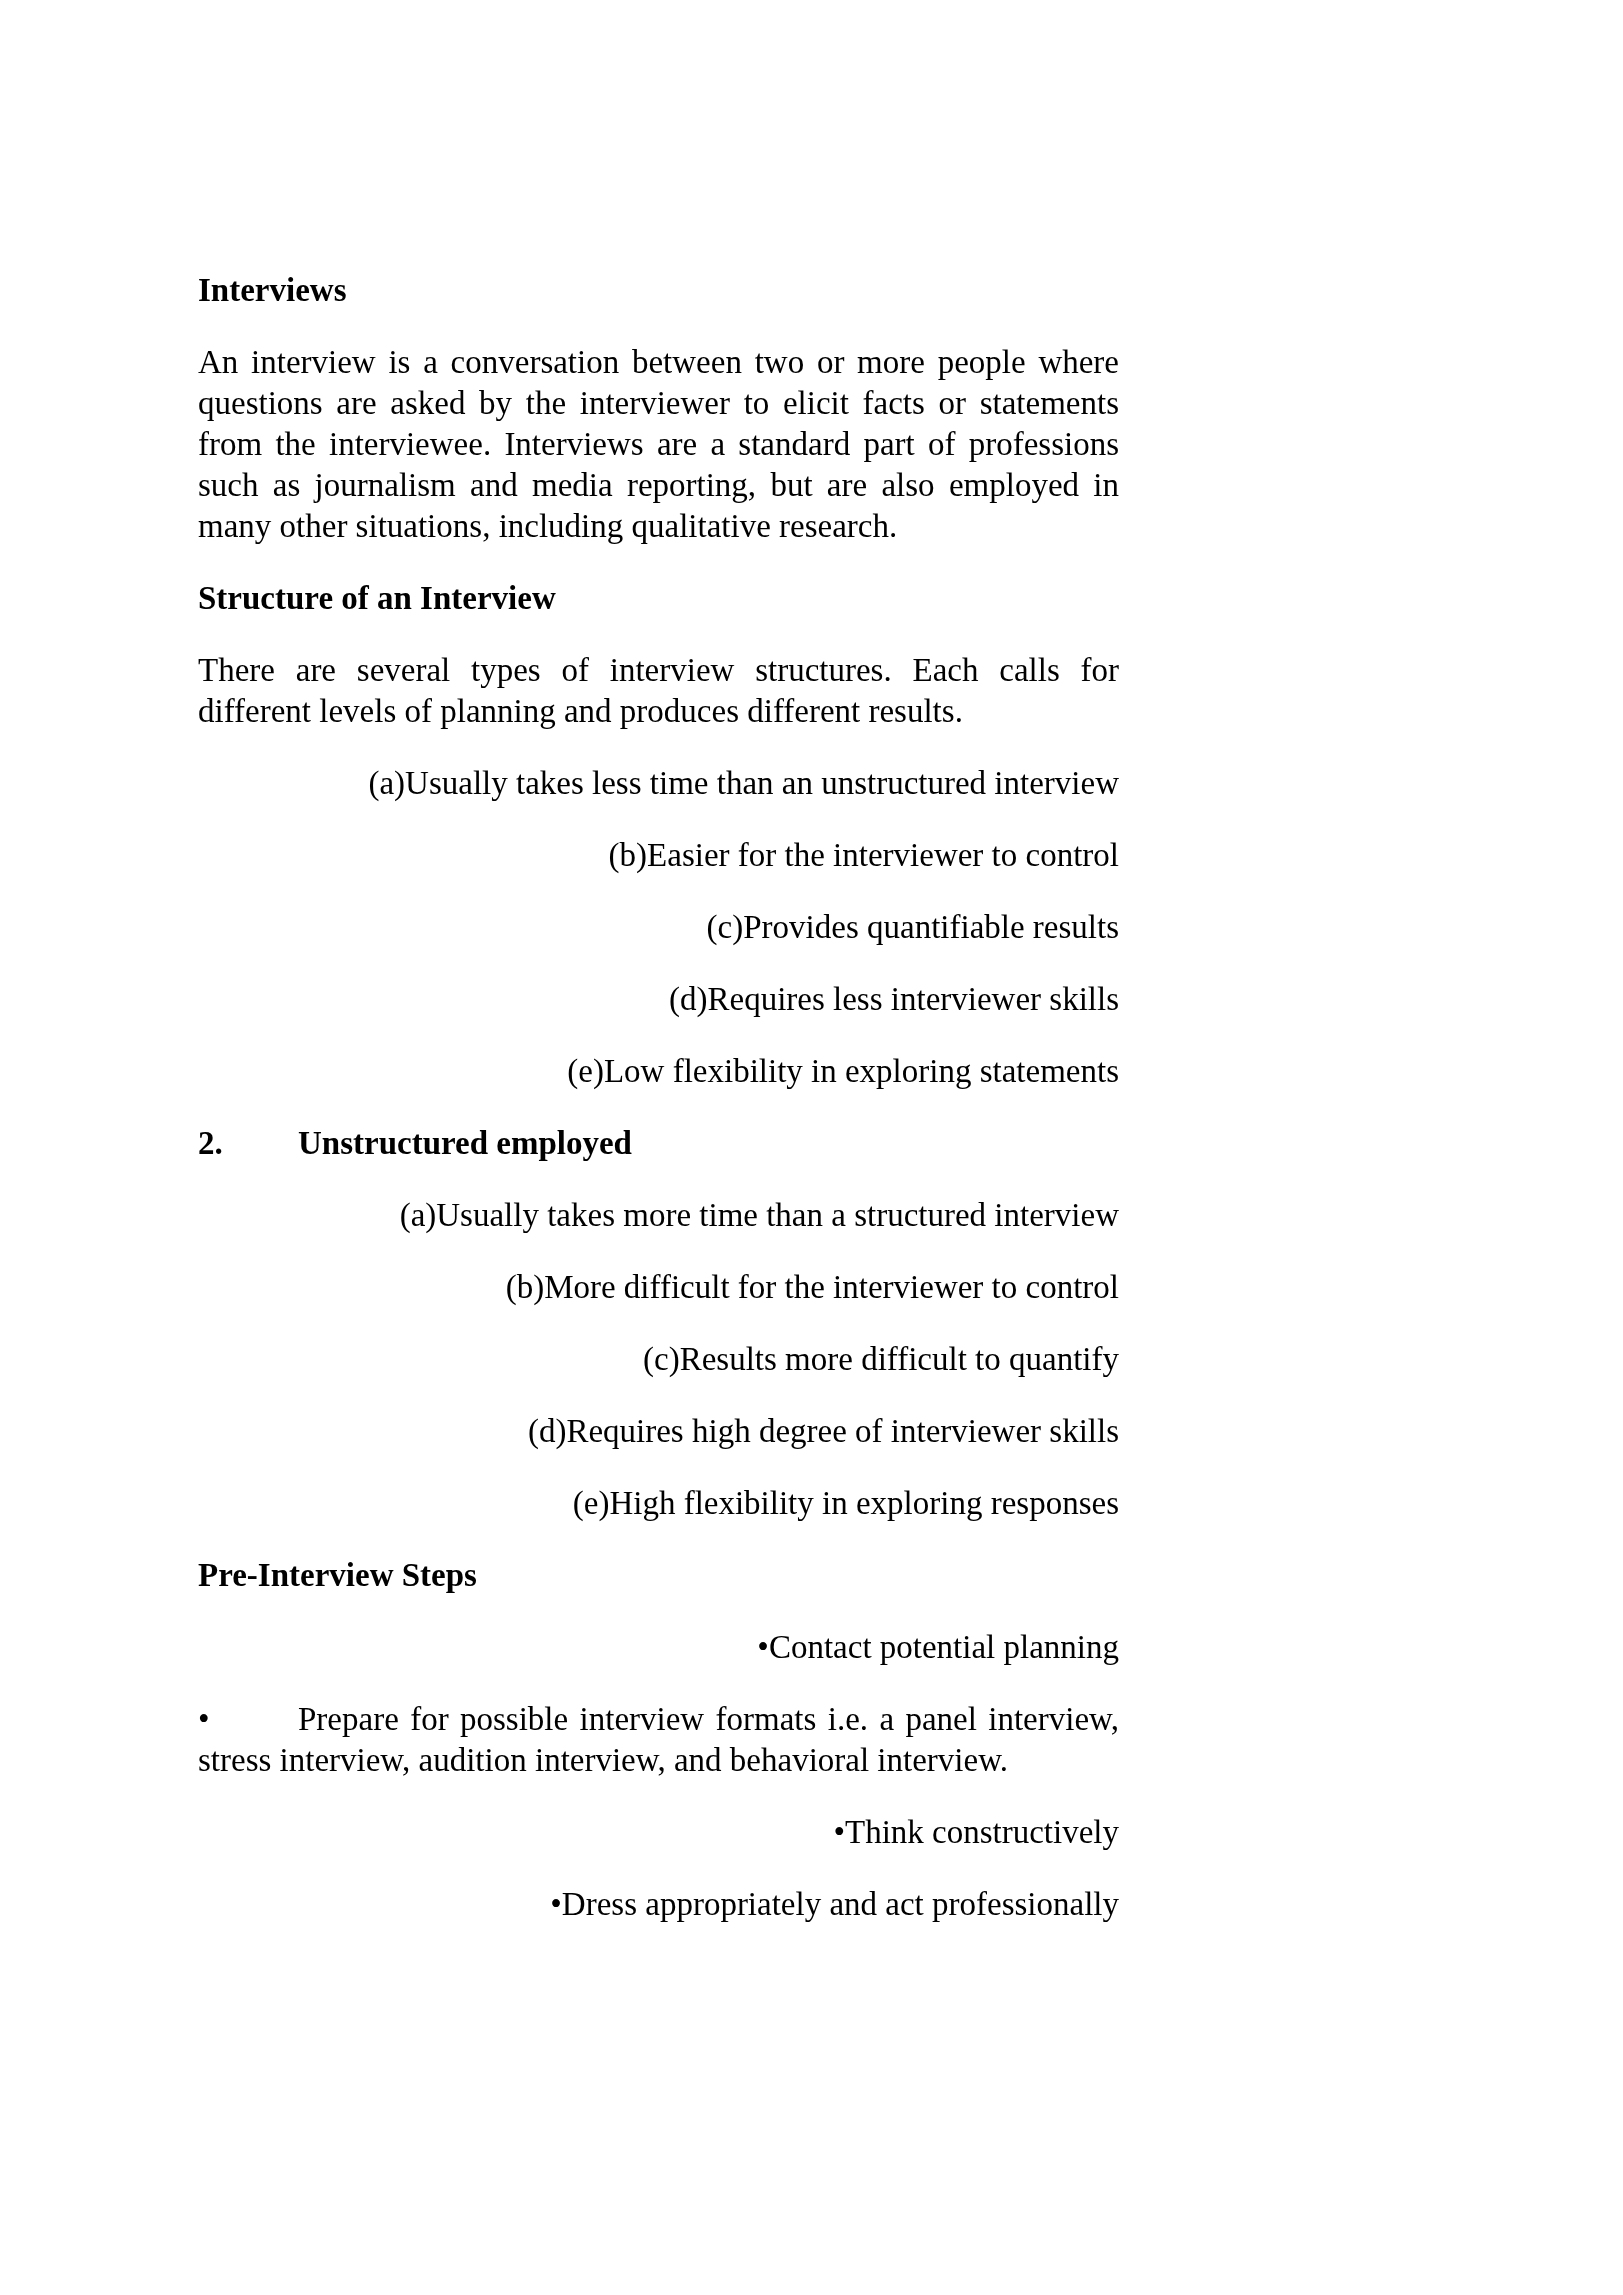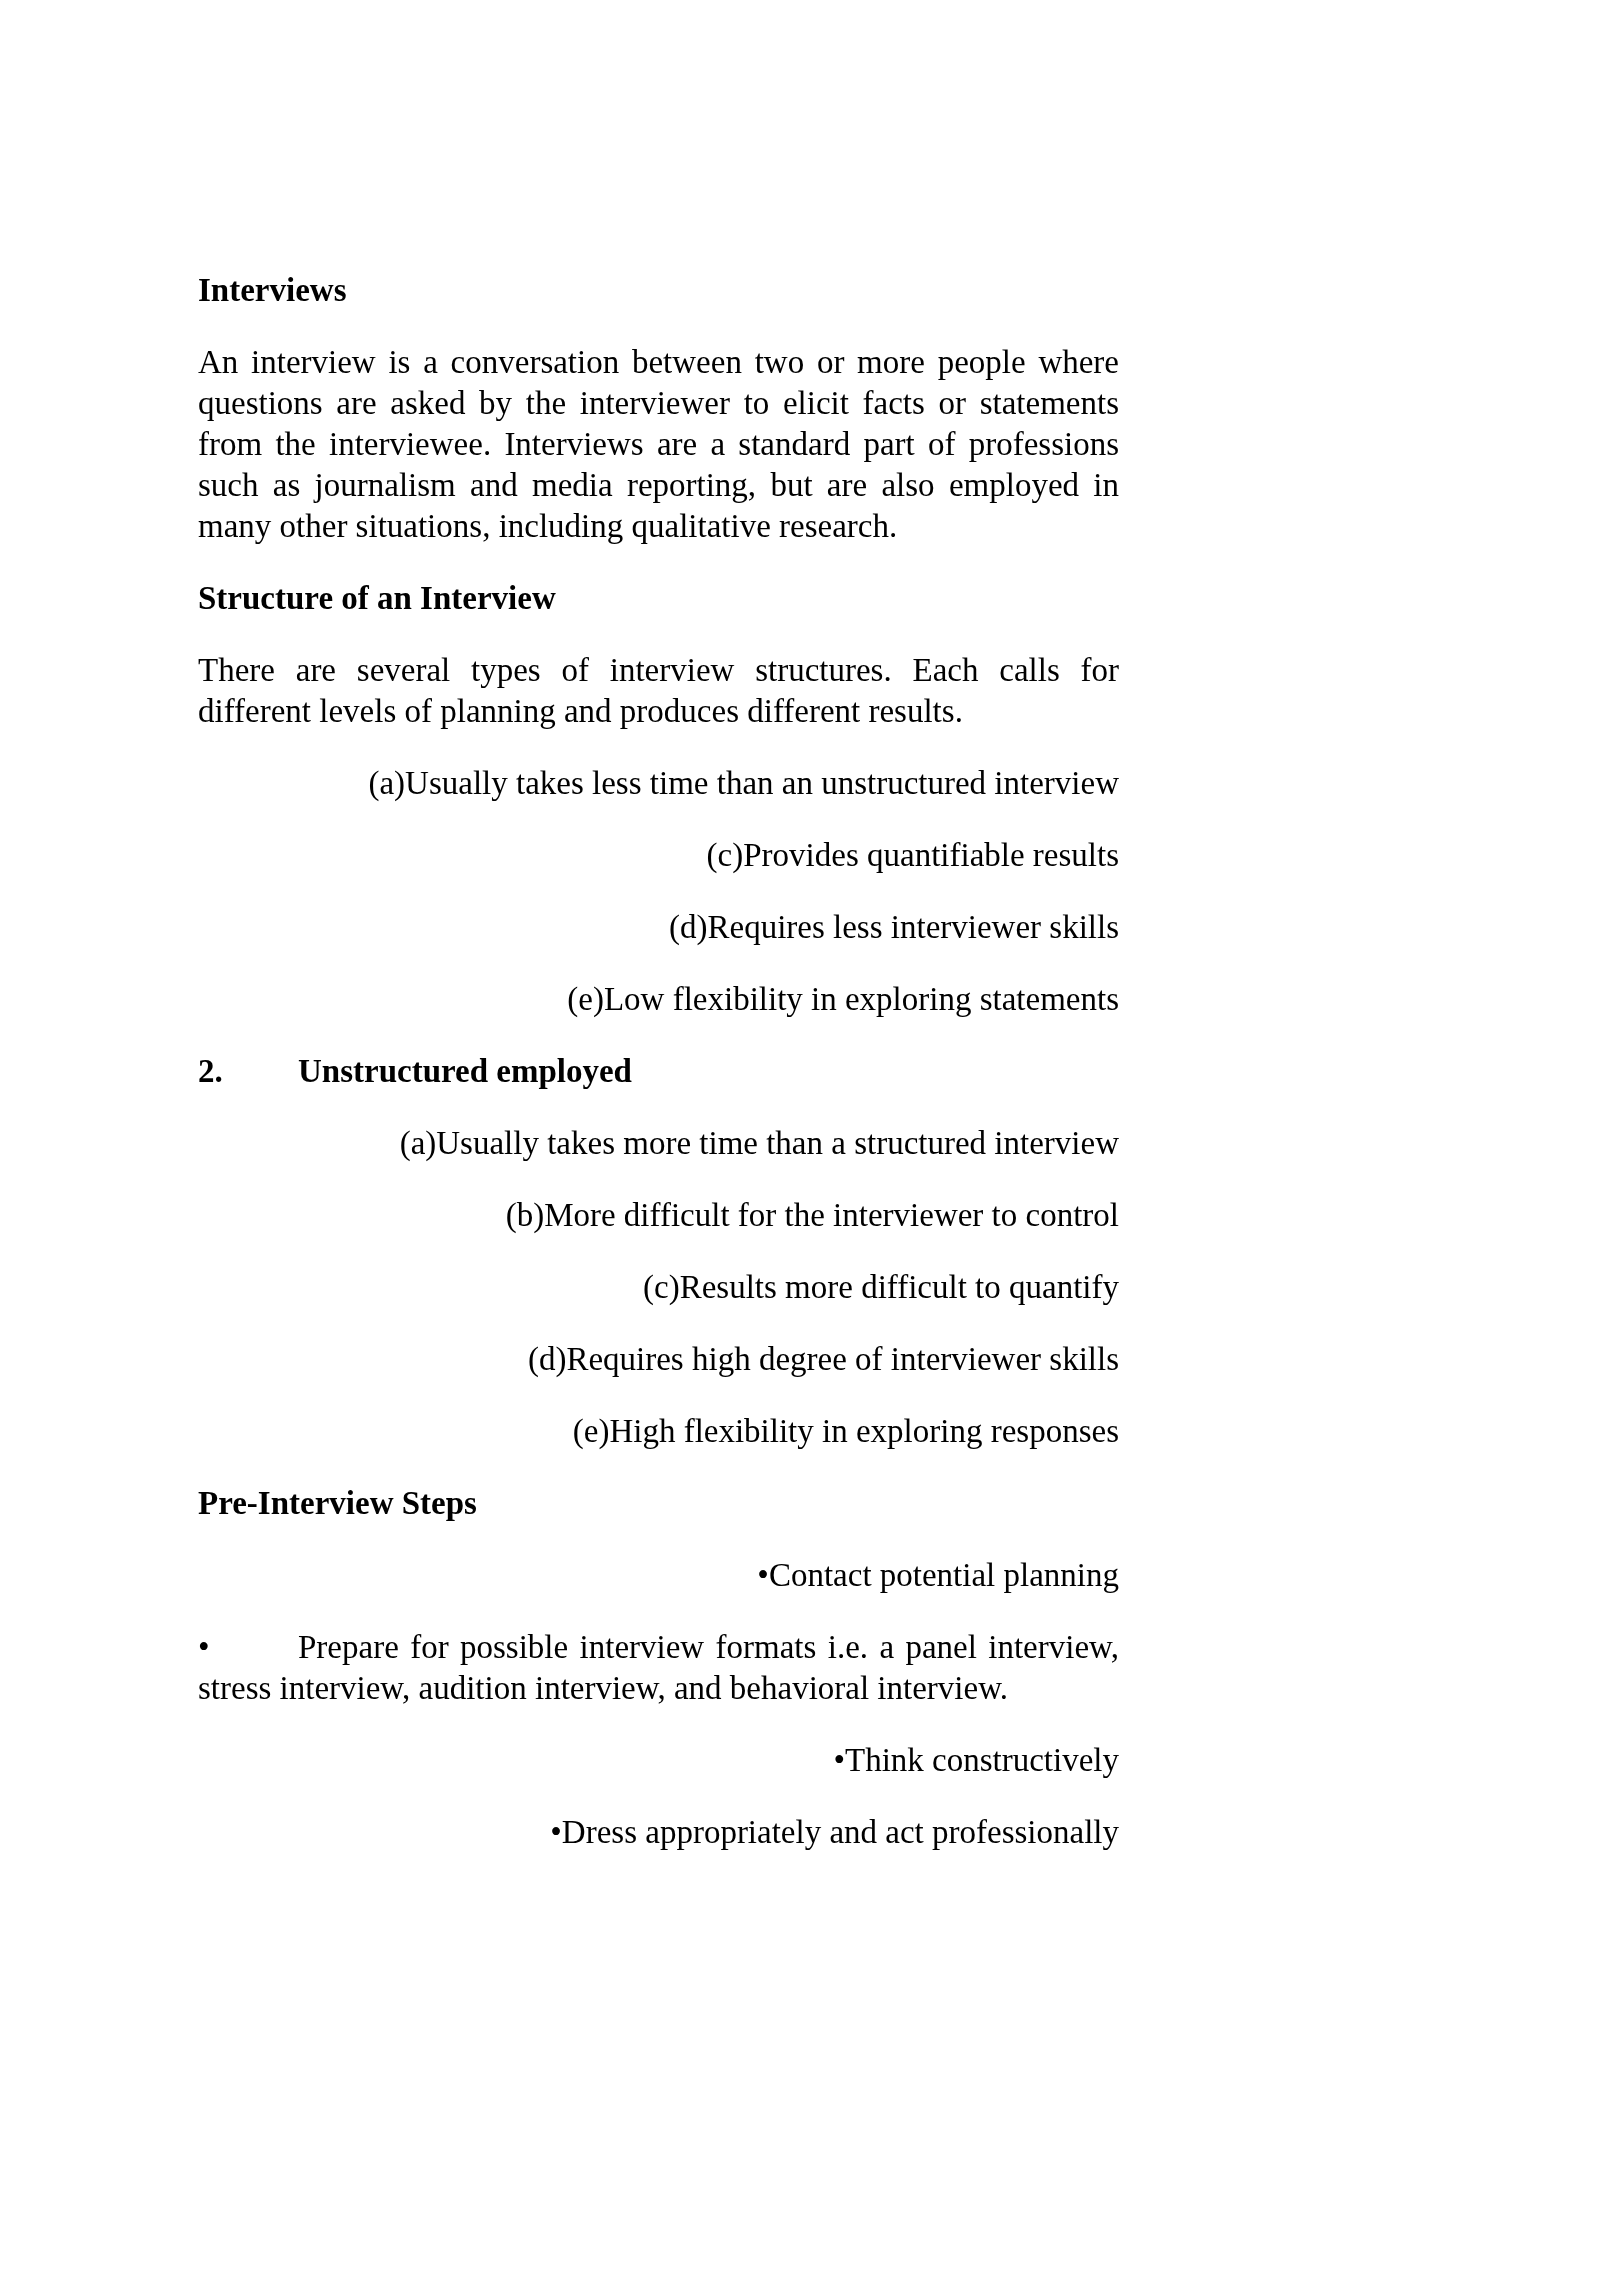--- a/index.html
+++ b/index.html
@@ -50,20 +50,21 @@
 
   <p class="para">An interview is a conversation between two or more people where questions are asked by the interviewer to elicit facts or statements from the interviewee. Interviews are a standard part of professions such as journalism and media reporting, but are also employed in many other situations, including qualitative research.</p>
 
   <p class="heading">Structure of an Interview</p>
 
   <p class="para">There are several types of interview structures. Each calls for different levels of planning and produces different results.</p>
 
 
   <p class="item-left"><span class="marker">(a)</span><span>Usually takes less time than an unstructured interview</span></p>
 
+  <p class="item-left"><span class="marker">(b)</span><span>Easier for the interviewer to control</span></p>
 
   <p class="item-left"><span class="marker">(c)</span><span>Provides quantifiable results</span></p>
 
   <p class="item-left"><span class="marker">(d)</span><span>Requires less interviewer skills</span></p>
 
   <p class="item-left"><span class="marker">(e)</span><span>Low flexibility in exploring statements</span></p>
 
   <p class="heading"><span class="marker">2.</span><span>Unstructured employed</span></p>
 
   <p class="item-left"><span class="marker">(a)</span><span>Usually takes more time than a structured interview</span></p>

